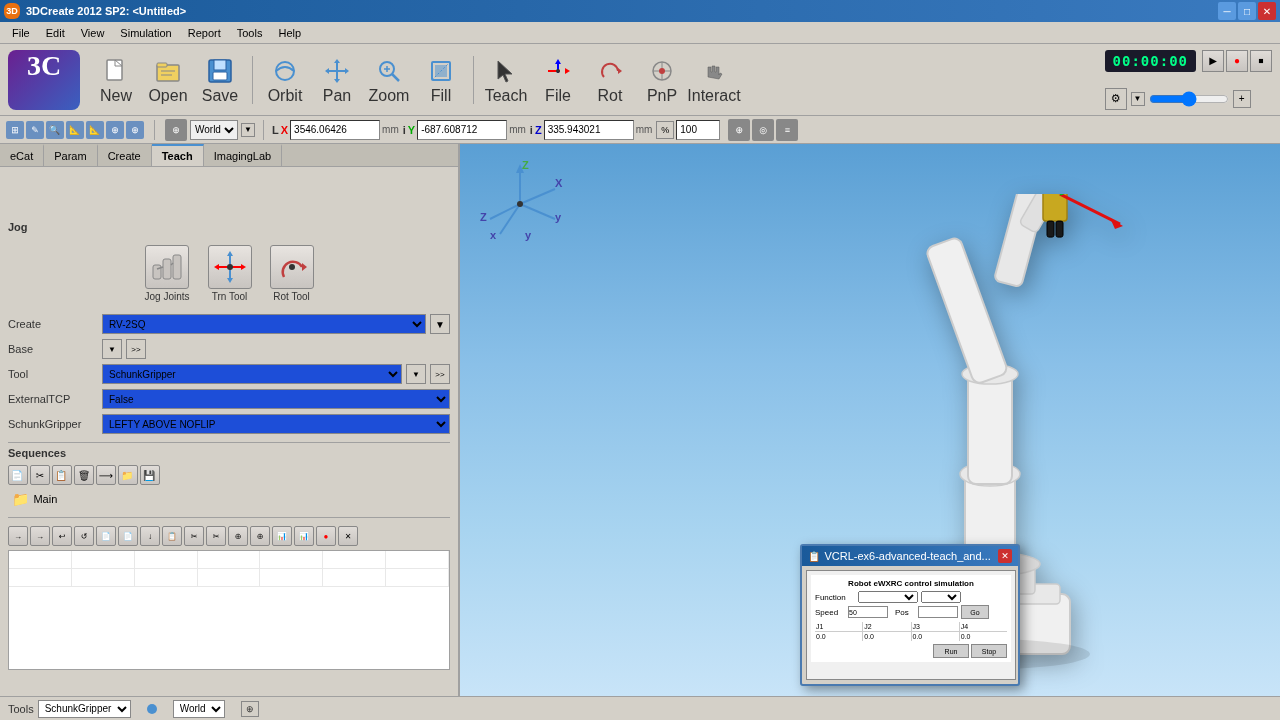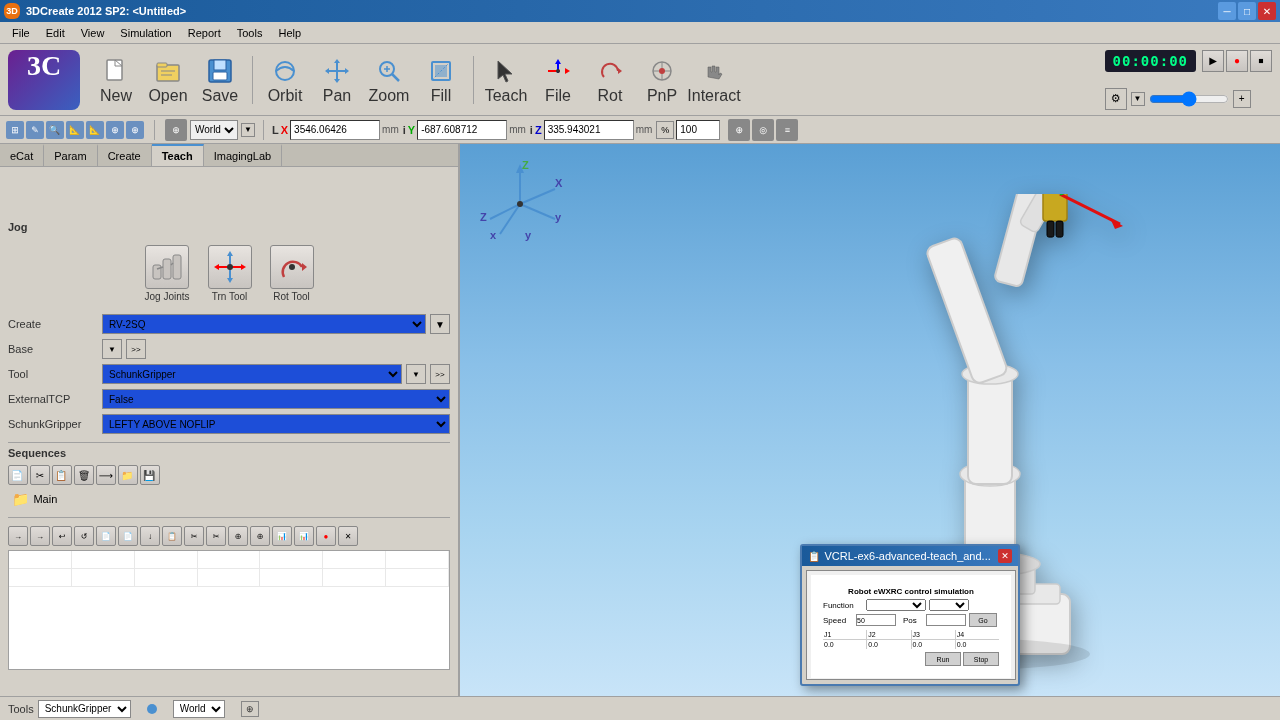--- a/index.html
+++ b/index.html
@@ -363,21 +363,21 @@
       width: 210px;
       height: 110px;
       background: #f0f0f0;
       border: 1px solid #888;
       overflow: hidden;
       position: relative;
     }
     .popup-inner {
       background: white;
       margin: 4px;
-      padding: 12px;
+      padding: 4px;
       font-size: 8px;
     }
     .popup-row {
       display: flex;
       align-items: center;
       margin: 2px 0;
       gap: 3px;
     }
     .popup-input {
       width: 40px; height: 12px;

